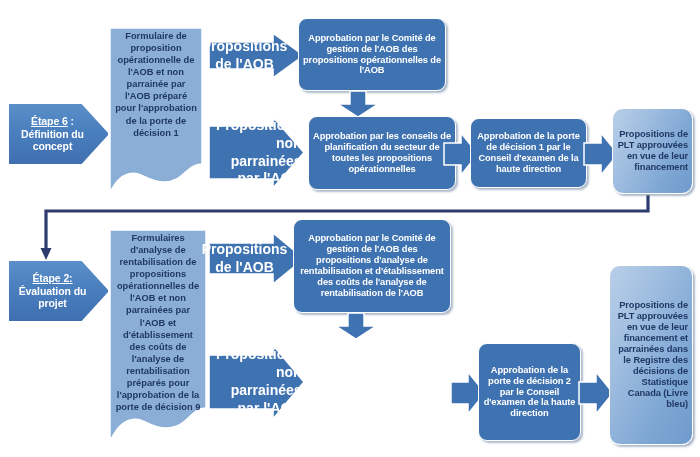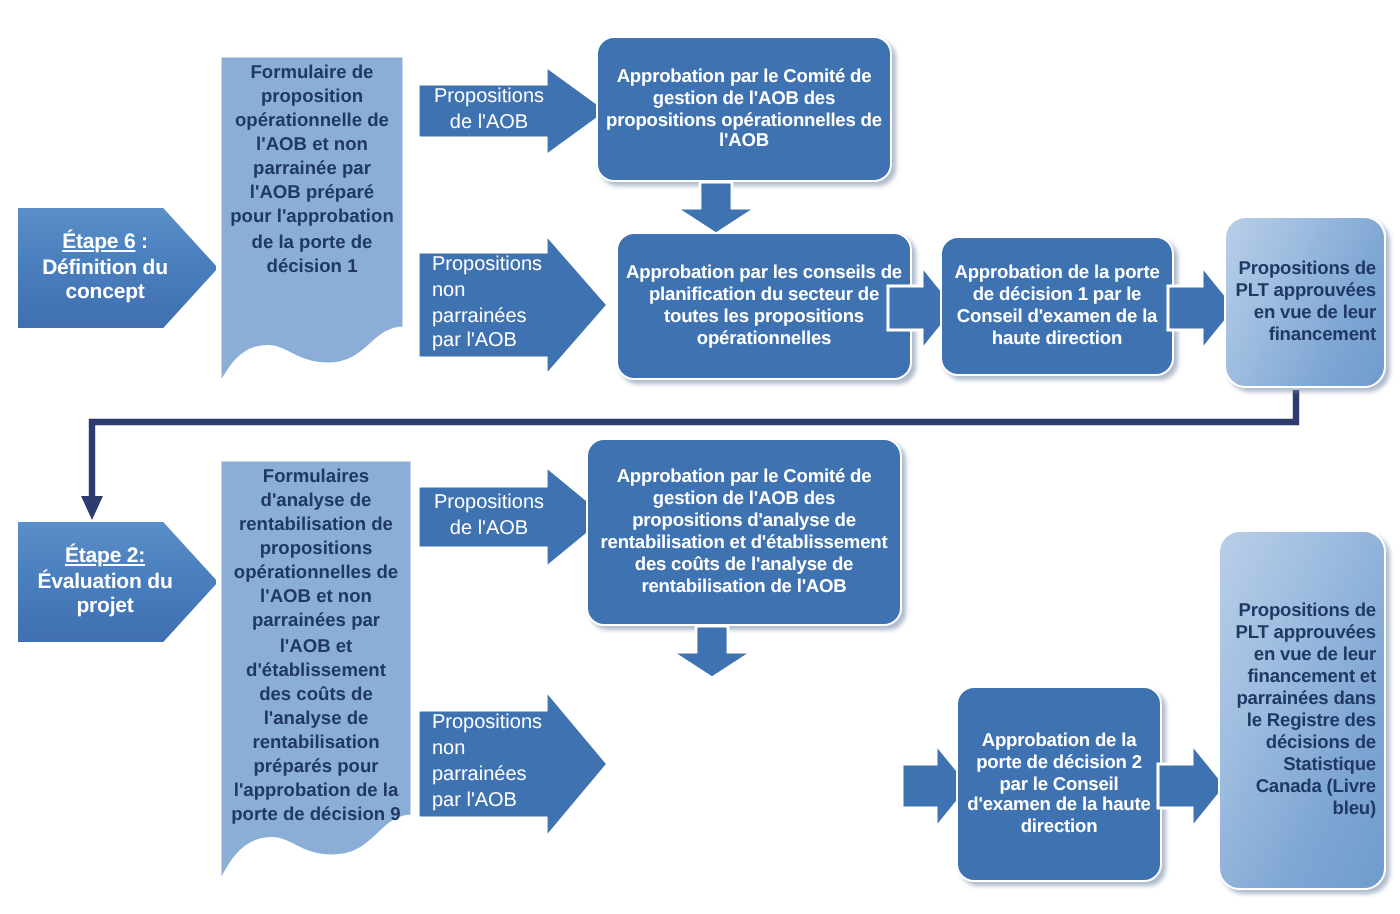--- a/index.html
+++ b/index.html
@@ -78,33 +78,33 @@
     box-shadow: 2px 2px 2px rgba(120,140,170,0.6);
     color: #1f3864;
     font-size: 9.3px;
     text-align: right;
   }
 
   
   .barrow {
     position: absolute;
     color: #ffffff;
-    font-weight: normal;
-    font-size: 10px;
+    font-weight: bold;
+    font-size: 14px;
     line-height: 1.28;
   }
   .barrow svg { position:absolute; inset:0; width:100%; height:100%; }
   .barrow .txt {
     position: relative; z-index: 2;
     padding: 0 26px 0 9px;
     height: 100%;
     display: flex; align-items: center;
   }
   .barrow.center .txt { justify-content:center; text-align:center; padding:0 30px 0 6px; }
-  .barrow.lefta .txt { justify-content:flex-start; text-align:left; }
+  .barrow.lefta .txt { justify-content:flex-start; text-align:right; }
 
   
   .parrow { position:absolute; }
   .parrow svg { width:100%; height:100%; display:block; }
 
   
   .darrow { position:absolute; }
   .darrow svg { width:100%; height:100%; display:block; }
 
   

